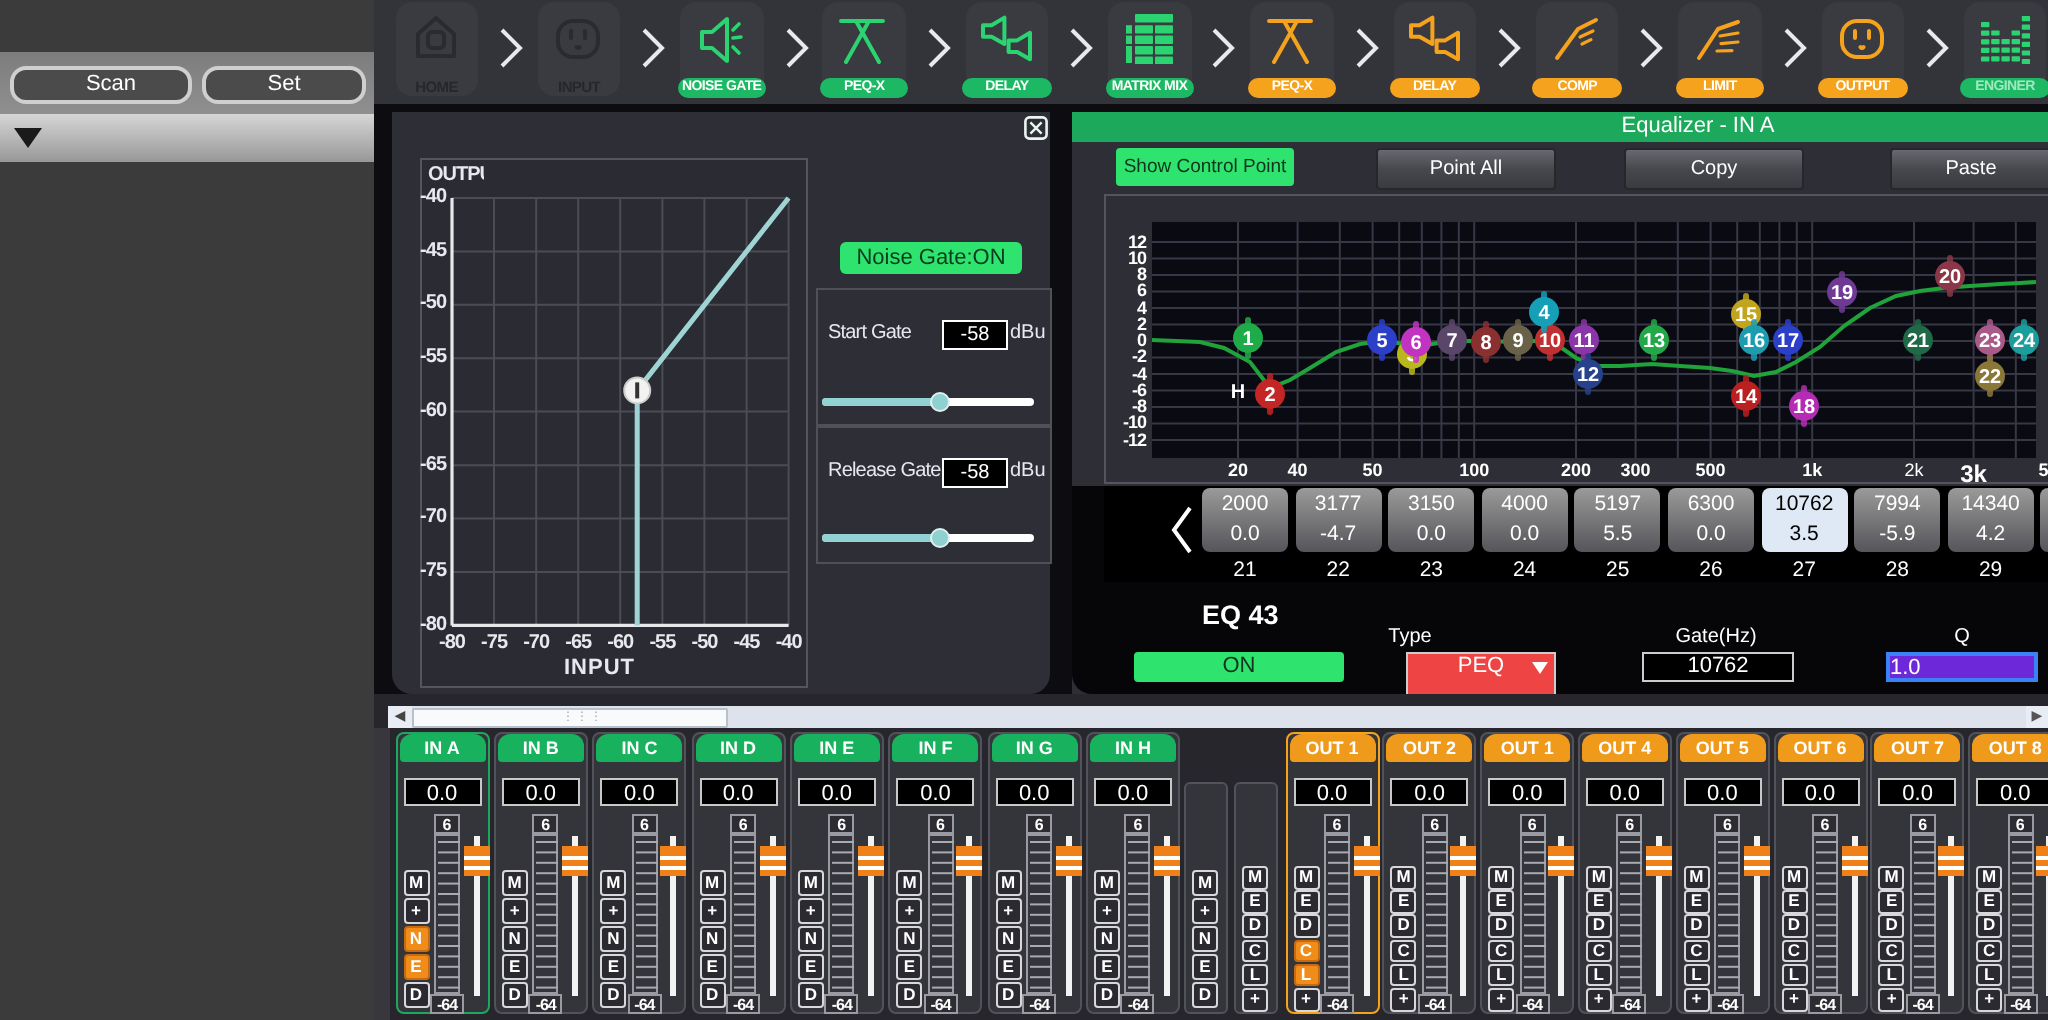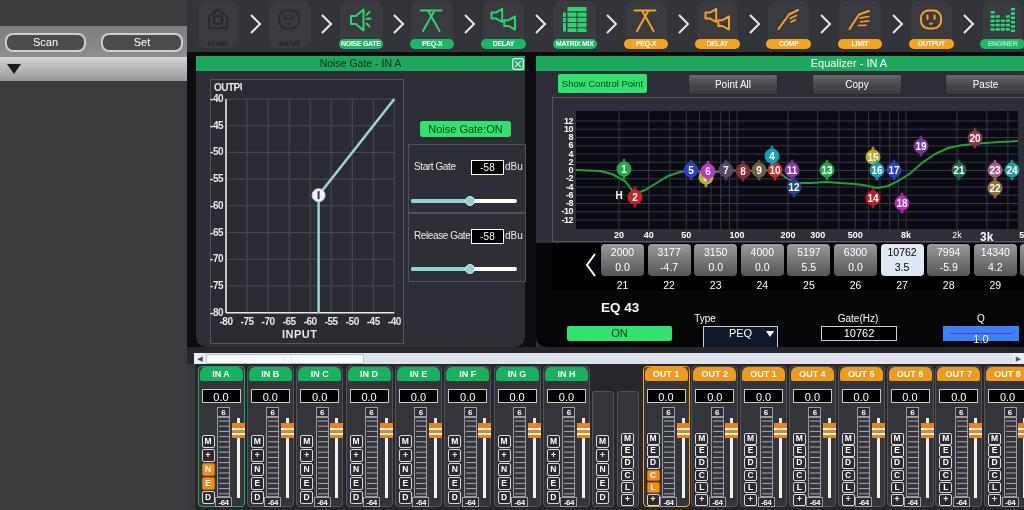--- a/index.html
+++ b/index.html
@@ -2,21 +2,21 @@
 <html><head><meta charset="utf-8">
 <style>
 * { margin:0; padding:0; }
 html,body { width:1024px; height:510px; overflow:hidden; background:#2c2c33; font-family:"Liberation Sans", sans-serif; }
 #root { position:relative; width:1024px; height:510px; overflow:hidden; }
 </style></head>
 <body>
 <div id="root">
 <div style="position:absolute;left:0px;top:0px;width:187px;height:510px;background:#3b3b3b;"></div>
 <div style="position:absolute;left:0px;top:26px;width:187px;height:31px;background:linear-gradient(#7d7d7d,#8f8f8f);"></div>
-<div style="position:absolute;left:5px;top:33px;width:77px;height:15px;background:#4b4b4b;border:2px solid #cfcfcf;border-radius:8px;color:#fff;font-size:11px;text-align:center;line-height:15px;box-sizing:content-box;">Scan</div>
+<div style="position:absolute;left:5px;top:33px;width:77px;height:15px;background:#4b4b4b;border:2px solid #cfcfcf;border-radius:8px;color:#fff;font-size:11px;text-align:center;line-height:15px;box-sizing:content-box;padding-left:10px;">Scan</div>
 <div style="position:absolute;left:101px;top:33px;width:78px;height:15px;background:#4b4b4b;border:2px solid #cfcfcf;border-radius:8px;color:#fff;font-size:11px;text-align:center;line-height:15px;box-sizing:content-box;">Set</div>
 <div style="position:absolute;left:0px;top:57px;width:187px;height:24px;background:linear-gradient(#d6d6d6,#989898);"></div>
 <div style="position:absolute;left:7px;top:64px;width:0px;height:0px;border-left:7px solid transparent;border-right:7px solid transparent;border-top:10px solid #1a1a1a;"></div>
 <div style="position:absolute;left:187px;top:0px;width:837px;height:52px;background:#33333a;"></div>
 <div style="position:absolute;left:197.5px;top:1px;width:41.5px;height:47px;background:#3a3a41;border-radius:8px;"></div>
 <div style="position:absolute;left:197.5px;top:1px;width:41.5px;height:47px;">
       <svg width="26" height="26" viewBox="0 0 26 26" style="position:absolute;left:7px;top:5px;">
         <path d="M4 11 L13 3 L22 11 L22 22 L4 22 Z" fill="none" stroke="#2a2a30" stroke-width="2" stroke-linecap="round" stroke-linejoin="round"></path>
         <rect x="9" y="10" width="8" height="8" rx="2" fill="none" stroke="#2a2a30" stroke-width="2" stroke-linecap="round" stroke-linejoin="round"></rect>
       </svg>
@@ -170,21 +170,20 @@
           <rect x="21.9" y="10.6" width="4.2" height="2.6" rx="0.4"></rect>
           <rect x="21.9" y="14.899999999999999" width="4.2" height="2.6" rx="0.4"></rect>
           <rect x="21.9" y="19.2" width="4.2" height="2.6" rx="0.4"></rect>
           <rect x="21.9" y="23.5" width="4.2" height="2.6" rx="0.4"></rect>
         </g>
       </svg>
     </div>
 <div style="position:absolute;left:980.3px;top:38.5px;width:44.5px;height:10.5px;background:#1db863;border-radius:5px;color:#9fe9c0;font-size:7px;font-weight:bold;text-align:center;line-height:10.5px;white-space:nowrap;letter-spacing:-0.3px;overflow:hidden;">ENGINER</div>
 <div style="position:absolute;left:187px;top:52px;width:837px;height:312px;background:#0d0d11;"></div>
 <div style="position:absolute;left:196px;top:56px;width:329px;height:291px;background:#2e2e36;border-radius:0 0 10px 10px;"></div>
-<div style="position:absolute;left:196px;top:56px;width:329px;height:15px;background:#1ca95c;color:#0a2b16;font-size:10.5px;text-align:center;line-height:15px;">Noise Gate - IN A</div>
 <svg width="12" height="12" style="position:absolute;left:512px;top:57.5px;">
       <rect x="0.7" y="0.7" width="10.6" height="10.6" rx="2" fill="none" stroke="#e9f6ef" stroke-width="1.3"></rect>
       <path d="M3.2 3.2 L8.8 8.8 M8.8 3.2 L3.2 8.8" stroke="#e9f6ef" stroke-width="1.2"></path>
     </svg>
 <div style="position:absolute;left:209.5px;top:79px;width:192px;height:263px;border:1px solid #55555e;background:#2b2b33;"></div>
 <svg width="329" height="291" viewBox="0 0 329 291" style="position:absolute;left:196px;top:56px;">
       <line x1="30.0" y1="43.0" x2="30.0" y2="256.7" stroke="#4c4c55" stroke-width="1"></line>
       <line x1="51.0" y1="43.0" x2="51.0" y2="256.7" stroke="#4c4c55" stroke-width="1"></line>
       <line x1="72.1" y1="43.0" x2="72.1" y2="256.7" stroke="#4c4c55" stroke-width="1"></line>
       <line x1="93.1" y1="43.0" x2="93.1" y2="256.7" stroke="#4c4c55" stroke-width="1"></line>
@@ -375,21 +374,21 @@
 <div style="position:absolute;left:550px;top:132.0px;width:23px;height:10px;color:#fff;font-size:9px;font-weight:bold;text-align:right;letter-spacing:-0.5px;">8</div>
 <div style="position:absolute;left:550px;top:123.75px;width:23px;height:10px;color:#fff;font-size:9px;font-weight:bold;text-align:right;letter-spacing:-0.5px;">10</div>
 <div style="position:absolute;left:550px;top:115.5px;width:23px;height:10px;color:#fff;font-size:9px;font-weight:bold;text-align:right;letter-spacing:-0.5px;">12</div>
 <div style="position:absolute;left:607.0px;top:230px;width:24px;height:10px;color:#fff;font-size:9px;font-weight:bold;text-align:center;">20</div>
 <div style="position:absolute;left:636.7594227804101px;top:230px;width:24px;height:10px;color:#fff;font-size:9px;font-weight:bold;text-align:center;">40</div>
 <div style="position:absolute;left:674.2518614655744px;top:230px;width:24px;height:10px;color:#fff;font-size:9px;font-weight:bold;text-align:center;">50</div>
 <div style="position:absolute;left:725.1259307327872px;top:230px;width:24px;height:10px;color:#fff;font-size:9px;font-weight:bold;text-align:center;">100</div>
 <div style="position:absolute;left:776.0px;top:230px;width:24px;height:10px;color:#fff;font-size:9px;font-weight:bold;text-align:center;">200</div>
 <div style="position:absolute;left:805.7594227804102px;top:230px;width:24px;height:10px;color:#fff;font-size:9px;font-weight:bold;text-align:center;">300</div>
 <div style="position:absolute;left:843.2518614655744px;top:230px;width:24px;height:10px;color:#fff;font-size:9px;font-weight:bold;text-align:center;">500</div>
-<div style="position:absolute;left:894.1259307327872px;top:230px;width:24px;height:10px;color:#fff;font-size:9px;font-weight:bold;text-align:center;">8k</div>
+<div style="position:absolute;left:894.1259307327872px;top:230px;width:24px;height:10px;color:#fff;font-size:9px;font-weight:bold;text-align:center;">1k</div>
 <div style="position:absolute;left:945.0px;top:230px;width:24px;height:10px;color:#fff;font-size:9px;font-weight:normal;text-align:center;">2k</div>
 <div style="position:absolute;left:974.7594227804102px;top:230px;width:24px;height:10px;color:#fff;font-size:12px;font-weight:bold;text-align:center;">3k</div>
 <div style="position:absolute;left:1012.2518614655744px;top:230px;width:24px;height:10px;color:#fff;font-size:9px;font-weight:bold;text-align:center;">5k</div>
 <div style="position:absolute;left:536px;top:243px;width:488px;height:104px;background:#060609;border-radius:0 0 0 10px;"></div>
 <div style="position:absolute;left:552px;top:243px;width:472px;height:48px;background:#000;"></div>
 <svg width="14" height="26" viewBox="0 0 14 26" style="position:absolute;left:584px;top:252px;">
       <path d="M11 2 L3 13 L11 24" fill="none" stroke="#fff" stroke-width="2"></path>
     </svg>
 <div style="position:absolute;left:601.0px;top:243.5px;width:43px;height:32px;background:linear-gradient(#9a9a9a,#55555a);color:#fff;border-radius:4px;font-size:10.5px;text-align:center;line-height:14.5px;padding-top:1.5px;box-sizing:border-box;">2000<br>0.0</div>
 <div style="position:absolute;left:601.0px;top:279px;width:43px;height:11px;color:#fff;font-size:10.5px;text-align:center;">21</div>
@@ -406,26 +405,26 @@
 <div style="position:absolute;left:880.6px;top:243.5px;width:43px;height:32px;background:#dfe9f5;color:#000;border-radius:4px;font-size:10.5px;text-align:center;line-height:14.5px;padding-top:1.5px;box-sizing:border-box;">10762<br>3.5</div>
 <div style="position:absolute;left:880.6px;top:279px;width:43px;height:11px;color:#fff;font-size:10.5px;text-align:center;">27</div>
 <div style="position:absolute;left:927.2px;top:243.5px;width:43px;height:32px;background:linear-gradient(#9a9a9a,#55555a);color:#fff;border-radius:4px;font-size:10.5px;text-align:center;line-height:14.5px;padding-top:1.5px;box-sizing:border-box;">7994<br>-5.9</div>
 <div style="position:absolute;left:927.2px;top:279px;width:43px;height:11px;color:#fff;font-size:10.5px;text-align:center;">28</div>
 <div style="position:absolute;left:973.8px;top:243.5px;width:43px;height:32px;background:linear-gradient(#9a9a9a,#55555a);color:#fff;border-radius:4px;font-size:10.5px;text-align:center;line-height:14.5px;padding-top:1.5px;box-sizing:border-box;">14340<br>4.2</div>
 <div style="position:absolute;left:973.8px;top:279px;width:43px;height:11px;color:#fff;font-size:10.5px;text-align:center;">29</div>
 <div style="position:absolute;left:1020.4000000000001px;top:243.5px;width:43px;height:32px;background:linear-gradient(#9a9a9a,#55555a);color:#fff;border-radius:4px;font-size:10.5px;text-align:center;line-height:14.5px;padding-top:1.5px;box-sizing:border-box;">16<br>0</div>
 <div style="position:absolute;left:601px;top:300px;width:80px;height:16px;color:#fff;font-size:13.5px;font-weight:bold;">EQ 43</div>
 <div style="position:absolute;left:567px;top:326px;width:105px;height:15px;background:#2ee36e;border-radius:2px;color:#10341d;font-size:11px;text-align:center;line-height:15px;">ON</div>
 <div style="position:absolute;left:680px;top:313px;width:50px;height:12px;color:#fff;font-size:10px;text-align:center;">Type</div>
-<div style="position:absolute;left:703px;top:326px;width:75px;height:30px;background:#0f172a;border:1px solid #ccc;color:#fff;font-size:11px;text-align:center;line-height:13px;box-sizing:border-box;">PEQ</div>
+<div style="position:absolute;left:703px;top:326px;width:75px;height:30px;background:#ef4444;border:1px solid #ccc;color:#fff;font-size:11px;text-align:center;line-height:13px;box-sizing:border-box;">PEQ</div>
 <div style="position:absolute;left:766px;top:331px;width:0px;height:0px;border-left:4px solid transparent;border-right:4px solid transparent;border-top:6px solid #fff;"></div>
 <div style="position:absolute;left:833px;top:313px;width:50px;height:12px;color:#fff;font-size:10px;text-align:center;">Gate(Hz)</div>
 <div style="position:absolute;left:821px;top:326px;width:76px;height:15px;background:#000;border:1px solid #ccc;color:#fff;font-size:11px;text-align:center;line-height:13px;box-sizing:border-box;">10762</div>
 <div style="position:absolute;left:956px;top:313px;width:50px;height:12px;color:#fff;font-size:10px;text-align:center;">Q</div>
-<div style="position:absolute;left:943px;top:326px;width:76px;height:15px;background:#6d28d9;border:7px solid #3b82f6;color:#fff;font-size:11px;text-align:center;line-height:13px;box-sizing:border-box;">1.0</div>
+<div style="position:absolute;left:943px;top:326px;width:76px;height:15px;background:#6d28d9;border:2px solid #3b82f6;color:#fff;font-size:11px;line-height:13px;box-sizing:border-box;">1.0</div>
 <div style="position:absolute;left:187px;top:347px;width:837px;height:163px;background:#26262c;"></div>
 <div style="position:absolute;left:193.5px;top:353px;width:830.5px;height:11px;background:#dde2ec;"></div>
 <div style="position:absolute;left:194px;top:353px;width:12px;height:11px;background:#e8ecf4;color:#444;font-size:7px;text-align:center;line-height:11px;">◀</div>
 <div style="position:absolute;left:206px;top:353.5px;width:158px;height:10px;background:#f8fafc;border:1px solid #b8c0cc;border-radius:1px;box-sizing:border-box;"></div>
 <div style="position:absolute;left:281px;top:355px;width:10px;height:8px;color:#9aa4b2;font-size:6px;letter-spacing:1px;line-height:8px;">⋮⋮⋮</div>
 <div style="position:absolute;left:1013px;top:353px;width:11px;height:11px;background:#e8ecf4;color:#555;font-size:7px;text-align:center;line-height:11px;">▶</div>
 <div style="position:absolute;left:187px;top:364px;width:8px;height:146px;background:#37373d;"></div>
 <div style="position:absolute;left:197.5px;top:366px;width:47px;height:141px;background:#34343b;border:1px solid #1fa85c;border-radius:4px;box-sizing:border-box;"></div>
 <div style="position:absolute;left:199.5px;top:367px;width:43px;height:14px;background:#18b25e;border-radius:6px 6px 2px 2px;color:#fff;font-size:9px;font-weight:bold;text-align:center;line-height:14px;">IN A</div>
 <div style="position:absolute;left:201.5px;top:389px;width:39px;height:14px;background:#000;border:1px solid #c8c8c8;color:#fff;font-size:11px;text-align:center;line-height:14px;box-sizing:border-box;">0.0</div>

